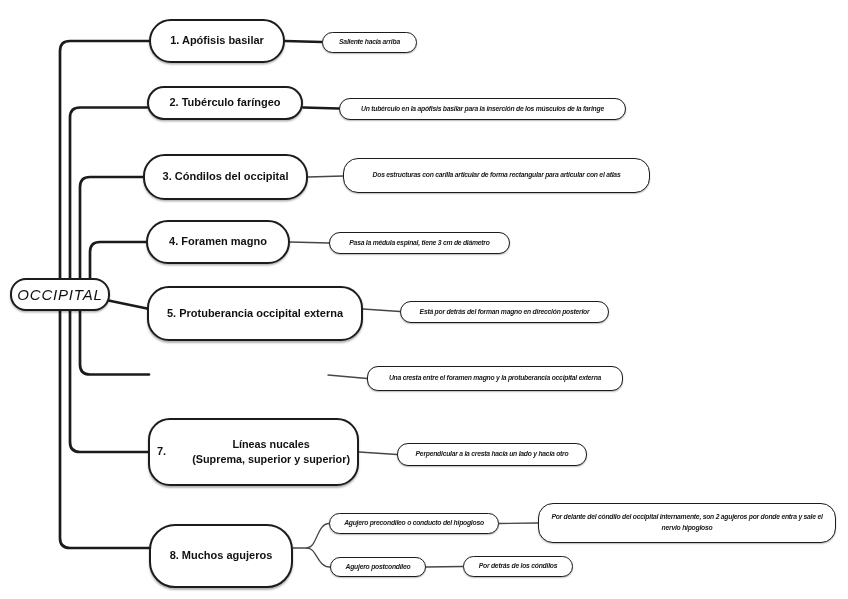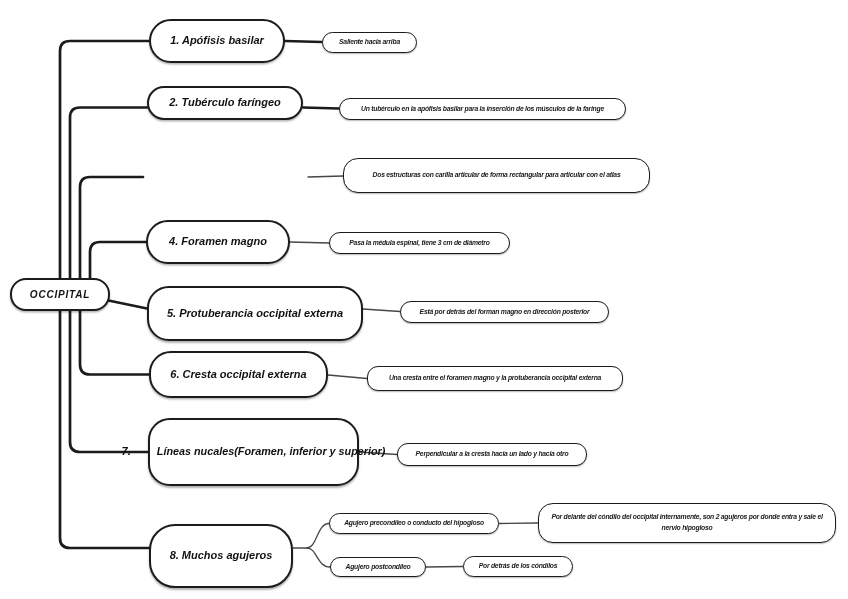--- a/index.html
+++ b/index.html
@@ -8,33 +8,33 @@
     font-family:"Liberation Sans",sans-serif;overflow:hidden;
   }
   svg.connectors{position:absolute;left:0;top:0;width:848px;height:599px;}
   .node{
     position:absolute;background:#ffffff;border:2.2px solid #1c1c1c;
     display:flex;align-items:center;justify-content:center;text-align:center;
     box-sizing:border-box;color:#111;
     box-shadow:0 1.5px 2px rgba(0,0,0,0.30);
   }
   .main{
-    border-radius:22px;font-style:italic;font-weight:bold;font-size:11px;
+    border-radius:22px;font-weight:bold;font-size:11px;
     line-height:1.25;white-space:nowrap;
   }
-  .root{border-radius:16px;font-style:italic;font-weight:bold;font-size:10px;letter-spacing:0.8px;}
+  .root{border-radius:16px;font-style:italic;font-weight:normal;font-size:15px;letter-spacing:0.8px;}
   .sub{
     border-radius:11px;border-width:1.6px;font-style:italic;font-weight:bold;
     font-size:6.8px;letter-spacing:-0.25px;line-height:1.55;color:#1a1a1a;
     padding:0 4px;white-space:nowrap;box-shadow:0 1px 1.5px rgba(0,0,0,0.28);
   }
   .sub.wrap{white-space:normal;border-radius:15px;padding:0 8px;}
   .b7wrap{display:flex;align-items:center;gap:5px;}
   .b7num{font-size:11px;}
-  .b7lines{display:flex;flex-direction:row;line-height:1.4;font-size:10.8px;margin-left:21px;}
+  .b7lines{display:flex;flex-direction:column;line-height:1.4;font-size:10.8px;margin-left:21px;}
 </style>
 </head>
 <body>
 
 <div class="canvas">
 
   <svg class="connectors" viewBox="0 0 848 599" fill="none">
 
     <g stroke="#1b1b1b" stroke-width="2.7" stroke-linecap="round" fill="none">
       <path d="M60 296 L60 51 Q60 41 70 41 L149 41"></path>
@@ -71,39 +71,39 @@
   </div>
 
   <div class="node main" style="left:149px;top:19px;width:136px;height:44px;">
     <span>1. Apófisis basilar</span>
   </div>
 
   <div class="node main" style="left:147px;top:86px;width:156px;height:34px;">
     <span>2. Tubérculo faríngeo</span>
   </div>
 
+  <div class="node main" style="left:143px;top:154px;width:165px;height:46px;">
+    <span>3. Cóndilos del occipital</span>
+  </div>
 
   <div class="node main" style="left:146px;top:220px;width:144px;height:44px;justify-content:center;">
     <span>4. Foramen magno</span>
   </div>
 
   <div class="node main" style="left:147px;top:286px;width:216px;height:55px;">
     <span>5. Protuberancia occipital externa</span>
   </div>
 
-  <div class="node main" style="left:149px;top:351px;width:179px;height:47px;">
-    <span>6. Cresta occipital externa</span>
-  </div>
 
   <div class="node main" style="left:148px;top:418px;width:211px;height:68px;">
     <span class="b7wrap">
       <span class="b7num">7.</span>
       <span class="b7lines">
         <span>Líneas nucales</span>
-        <span>(Foramen, inferior y superior)</span>
+        <span>(Suprema, superior y superior)</span>
       </span>
     </span>
   </div>
 
   <div class="node main" style="left:149px;top:524px;width:144px;height:64px;border-radius:26px;">
     <span>8. Muchos agujeros</span>
   </div>
 
   <div class="node sub" style="left:322px;top:32px;width:95px;height:21px;">
     <span>Saliente hacia arriba</span>

